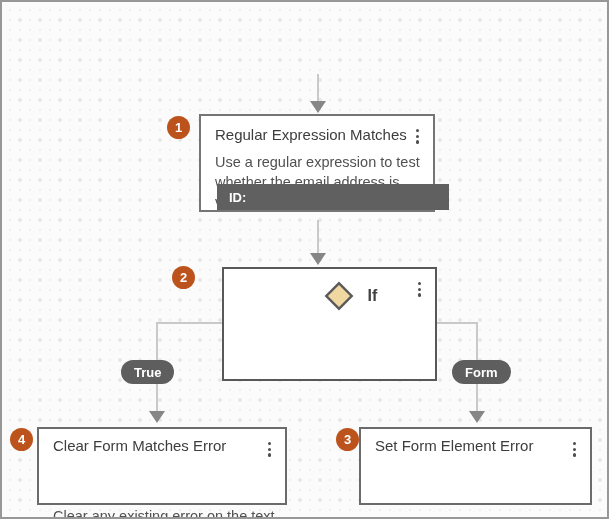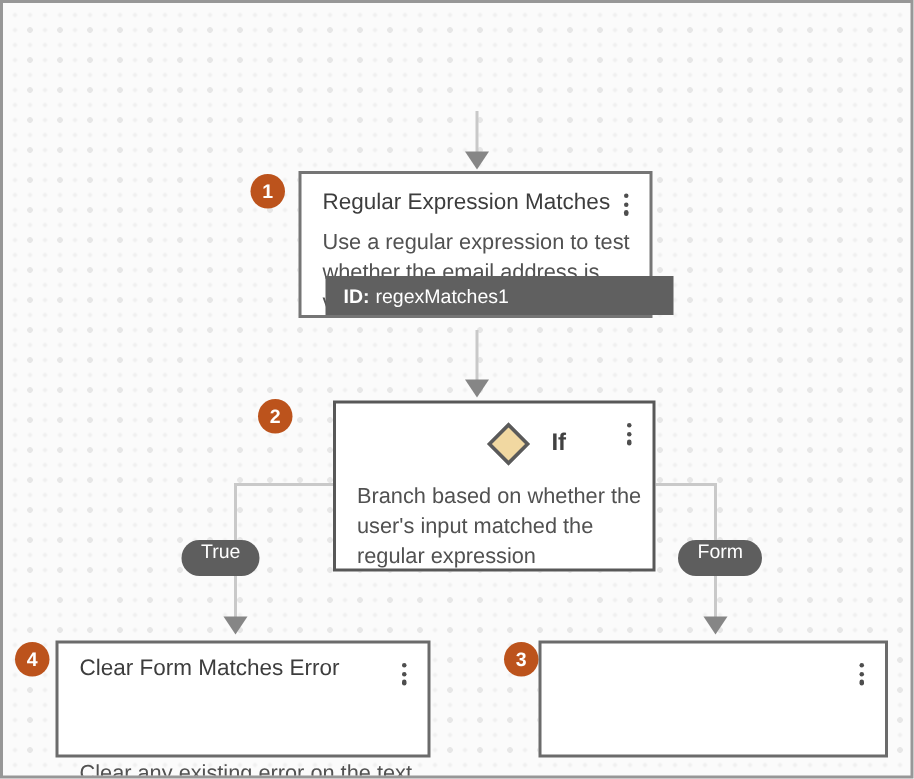--- a/index.html
+++ b/index.html
@@ -98,22 +98,22 @@
 
   .conn-true-h  { left: 154px; top: 320px; width: 66px; height: 2px; }
   .conn-true-v  { left: 154px; top: 320px; width: 2px;  height: 90px; }
   .arr-true     { left: 147px; top: 409px; }
   .conn-false-h { left: 435px; top: 320px; width: 41px; height: 2px; }
   .conn-false-v { left: 474px; top: 320px; width: 2px;  height: 90px; }
   .arr-false    { left: 467px; top: 409px; }
 
   .pill {
     position: absolute; height: 24px; padding: 0 13px; border-radius: 12px;
-    background: #5e5e5e; color: #ffffff; font-size: 13px; font-weight: normal;
-    display: flex; align-items: flex-start; justify-content: center;
+    background: #5e5e5e; color: #ffffff; font-size: 13px; font-weight: bold;
+    display: flex; align-items: center; justify-content: center;
   }
   .pill-true  { left: 119px; top: 358px; }
   .pill-false { left: 450px; top: 358px; }
 </style>
 </head>
 <body>
 
 <div class="canvas">
 
   <div class="line conn-v1"></div>
@@ -139,61 +139,60 @@
   <div class="node regex-node">
     <div class="node-title">Regular Expression Matches</div>
     <div class="kebab">
         <i></i>
         <i></i>
         <i></i>
       </div>
     <div class="node-desc">Use a regular expression to test whether the email address is valid</div>
     <div class="id-bar">
       <span class="id-prefix">ID:</span>
-      <span class="id-value">regexMatches1</span>
     </div>
   </div>
   <div class="badge badge-1">
     <span>1</span>
   </div>
 
   <div class="node if-node">
     <div class="if-header">
       <span style="display:flex;">
         <svg width="34" height="34" viewBox="0 0 34 34">
           <rect x="8" y="8" width="18" height="18" transform="rotate(45 17 17)" fill="#f1d8a1" stroke="#5a5a5a" stroke-width="2.4"></rect>
         </svg>
       </span>
       <span class="if-label">If</span>
     </div>
     <div class="kebab">
         <i></i>
         <i></i>
         <i></i>
       </div>
-    <div class="node-desc">Branch based on whether the user's input matched the regular expression</div>
   </div>
   <div class="badge badge-2">
     <span>2</span>
   </div>
 
   <div class="node clear-node">
     <div class="node-title">Clear Form Matches Error</div>
     <div class="kebab">
         <i></i>
         <i></i>
         <i></i>
       </div>
     <div class="node-desc">Clear any existing error on the text box</div>
   </div>
   <div class="badge badge-4">
     <span>4</span>
   </div>
 
   <div class="node set-node">
+    <div class="node-title">Set Form Element Error</div>
     <div class="kebab">
         <i></i>
         <i></i>
         <i></i>
       </div>
   </div>
   <div class="badge badge-3">
     <span>3</span>
   </div>
 

